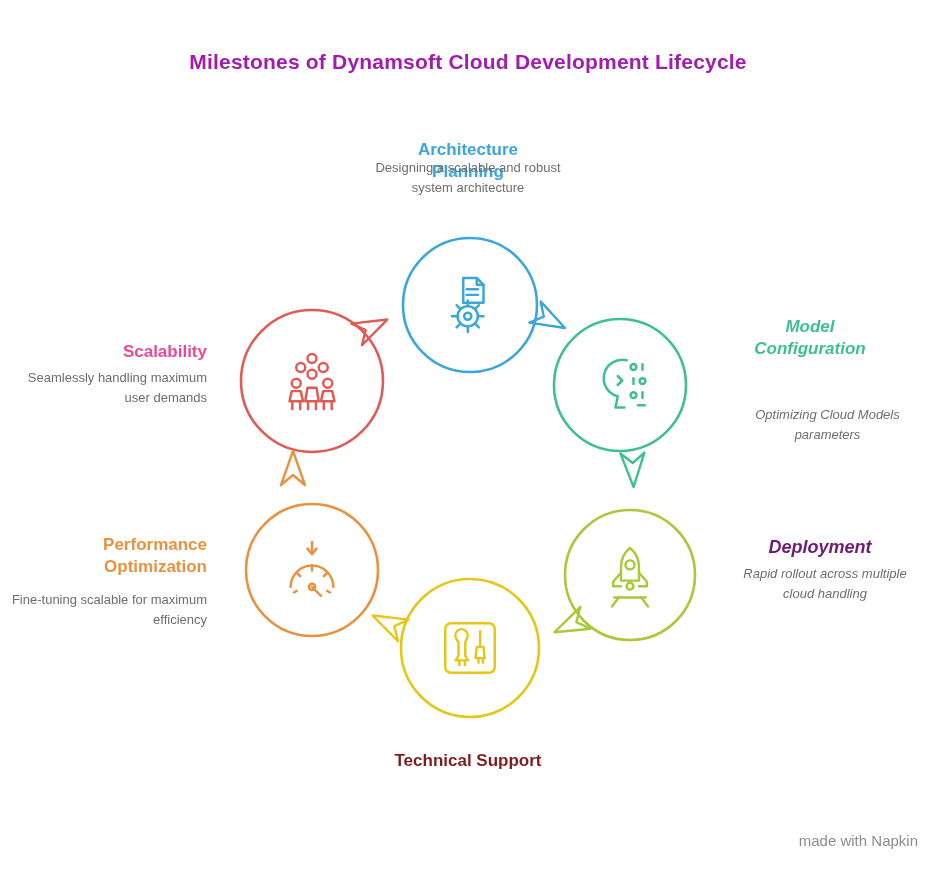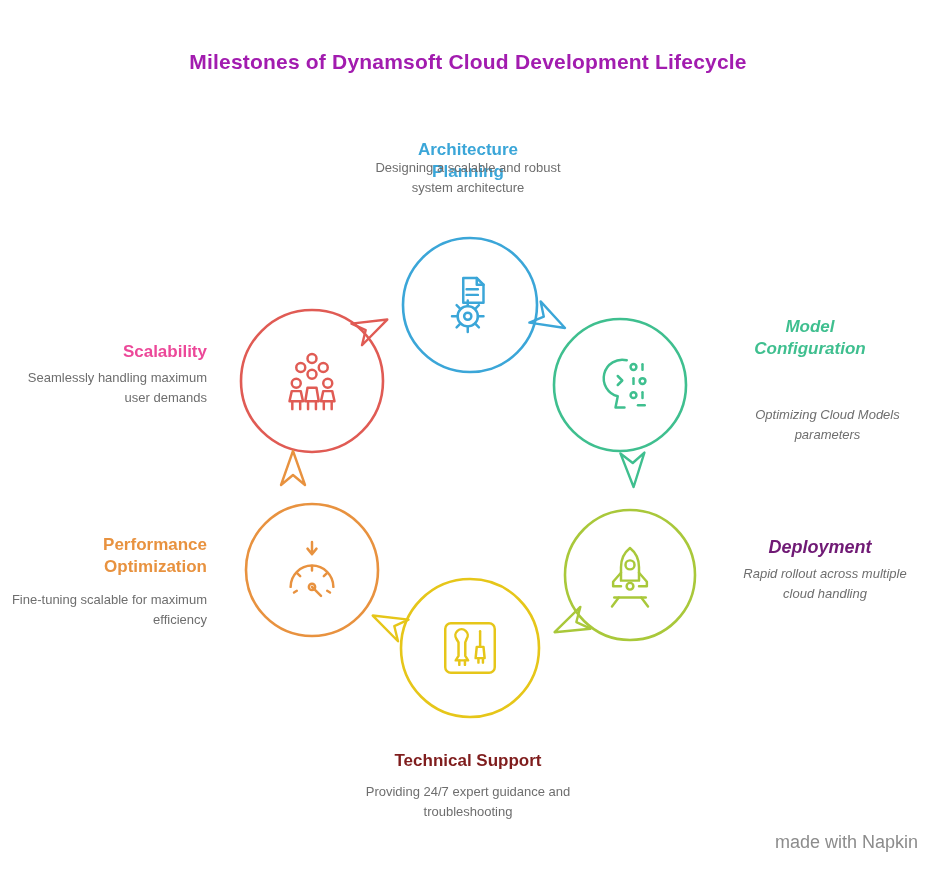--- a/index.html
+++ b/index.html
@@ -16,21 +16,21 @@
   }
   .stage-desc{
     position:absolute;font-size:13px;color:#6e6e6e;line-height:1.5;
   }
   .ta-c{text-align:center;}
   .ta-l{text-align:center;font-style:italic;}
   .ta-r{text-align:right;}
   .diagram-svg{position:absolute;left:0;top:0;}
   .icon-svg{position:absolute;}
   .watermark{
-    position:absolute;right:18px;top:832px;font-size:18px;color:#8c8c8c;
+    position:absolute;right:18px;top:832px;font-size:15px;color:#8c8c8c;
   }
 </style>
 </head>
 <body>
 
 <div class="canvas">
 
   <div class="title">Milestones of Dynamsoft Cloud Development Lifecycle</div>
 
   <svg class="diagram-svg" width="936" height="870" viewBox="0 0 936 870">
@@ -126,21 +126,20 @@
   <div class="stage-label ta-c" style="left: 398px; top: 103px; width: 140px; color: rgb(59, 166, 216); margin-top: 36px;">Architecture Planning</div>
   <div class="stage-desc ta-c" style="left:358px;top:158px;width:220px;">Designing a scalable and robust system architecture</div>
 
   <div class="stage-label ta-l" style="left: 735px; top: 316px; width: 150px; color: rgb(63, 191, 143);">Model Configuration</div>
   <div class="stage-desc ta-l" style="left:735px;top:372px;width:185px;margin-top:33px;">Optimizing Cloud Models parameters</div>
 
   <div class="stage-label ta-l" style="left: 735px; top: 536px; width: 170px; font-size: 18px; color: #701a75;">Deployment</div>
   <div class="stage-desc ta-l" style="left:735px;top:564px;width:180px;">Rapid rollout across multiple cloud handling</div>
 
   <div class="stage-label ta-c" style="left: 368px; top: 750px; width: 200px; color: #7f1d1d;">Technical Support</div>
-  <div class="stage-desc ta-c" style="left:348px;top:782px;width:240px;">Providing 24/7 expert guidance and troubleshooting</div>
 
   <div class="stage-label ta-r" style="left: 10px; top: 534px; width: 197px; color: rgb(232, 146, 63);">Performance Optimization</div>
   <div class="stage-desc ta-r" style="left:7px;top:590px;width:200px;">Fine-tuning scalable for maximum efficiency</div>
 
   <div class="stage-label ta-r" style="left: 10px; top: 341px; width: 197px; color: #ec4899;">Scalability</div>
   <div class="stage-desc ta-r" style="left:7px;top:368px;width:200px;">Seamlessly handling maximum user demands</div>
 
   <div class="watermark">made with Napkin</div>
 
 </div>

